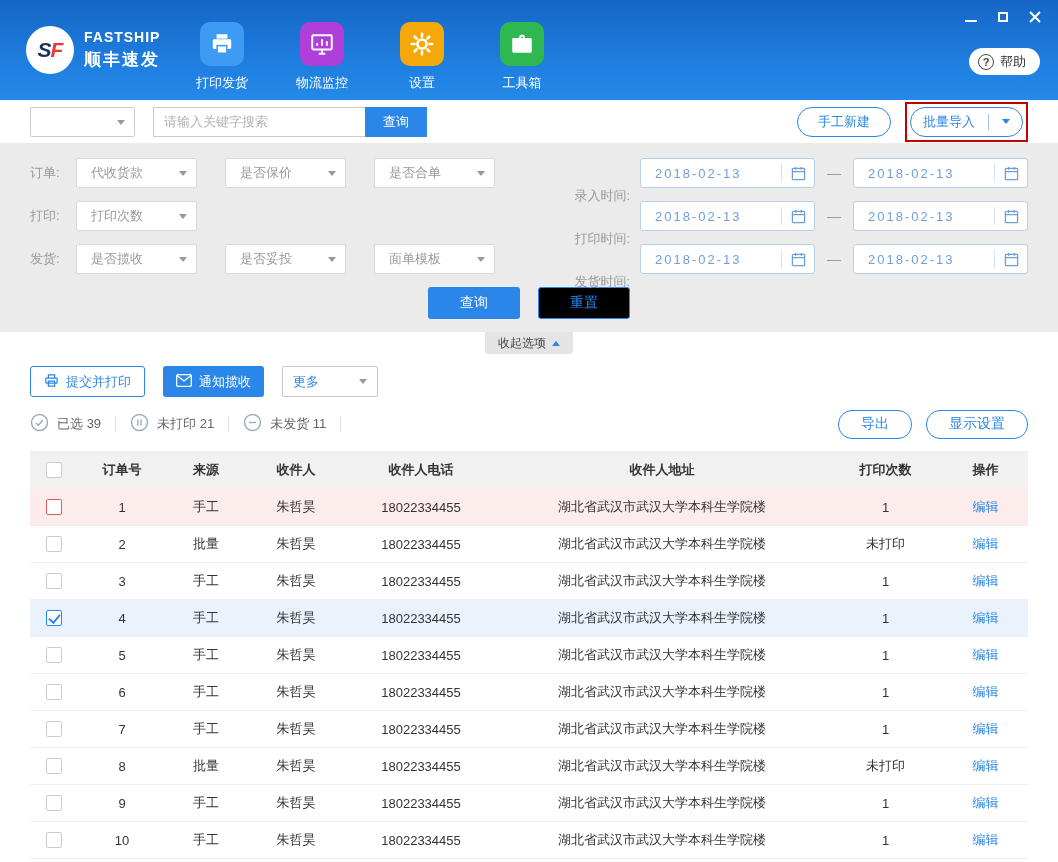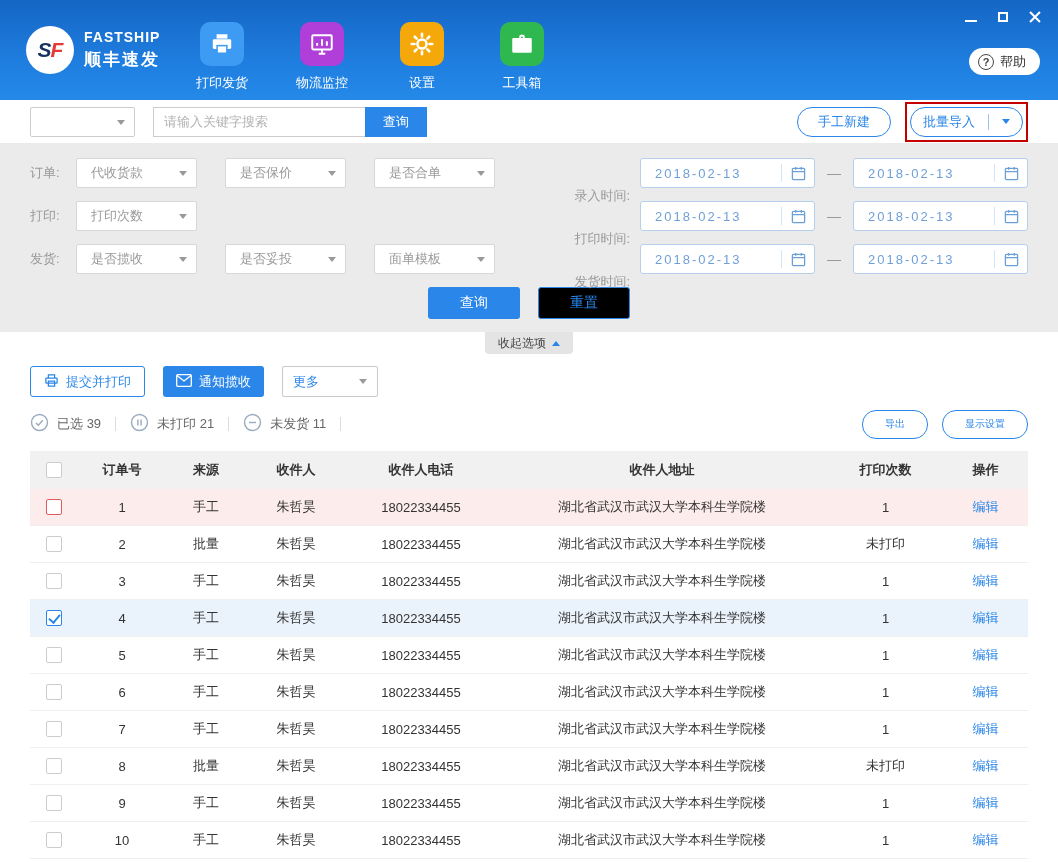--- a/index.html
+++ b/index.html
@@ -71,21 +71,21 @@
   .action-row { display:flex; align-items:center; padding:10px 30px 8px; gap:18px; }
   .btn-outline-ic { height:31px; border:1px solid #2A86E8; background:#fff; color:#2A86E8; border-radius:3px; display:flex; align-items:center; gap:7px; padding:0 13px; font-size:13px; cursor:pointer; font-family:Liberation Sans, sans-serif; }
   .btn-fill-ic { height:31px; background:#2A86E8; color:#fff; border:none; border-radius:3px; display:flex; align-items:center; gap:7px; padding:0 13px; font-size:13px; cursor:pointer; font-family:inherit; }
   .more-select { width:96px; height:31px; border:1px solid #c9c9c9; border-radius:2px; background:#fff; display:flex; align-items:center; justify-content:space-between; padding:0 10px; color:#2A86E8; font-size:13px; cursor:pointer; }
 
   
   .summary-row { display:flex; align-items:center; padding:6px 30px 12px; position:relative; height:44px; }
   .sum-item { display:flex; align-items:center; gap:8px; color:#666; font-size:13px; }
   .sum-div { width:1px; height:14px; background:#ddd; margin:0 14px; }
   .sum-right { position:absolute; right:30px; display:flex; gap:14px; }
-  .pill-sm { height:29px; padding:0 22px; border:1px solid #2A86E8; color:#2A86E8; background:#fff; border-radius:14px; font-size:10px; cursor:pointer; font-family:inherit; }
+  .pill-sm { height:29px; padding:0 22px; border:1px solid #2A86E8; color:#2A86E8; background:#fff; border-radius:14px; font-size:14px; cursor:pointer; font-family:inherit; }
 
   
   .table { margin:2px 30px 0; }
   .t-head { display:flex; background:#F1F1F1; height:38px; align-items:center; font-size:13px; color:#333; font-weight:bold; }
   .t-row { display:flex; height:37px; align-items:center; font-size:13px; color:#333; border-bottom:1px solid #efefef; background:#fff; }
   .t-row.state-alert { background:#FDECEC; }
   .t-row.state-selected { background:#EAF3FC; }
   .cell { text-align:center; overflow:hidden; white-space:nowrap; }
   .c-check { width:48px; display:flex; justify-content:center; }
   .c-id { width:88px; }

